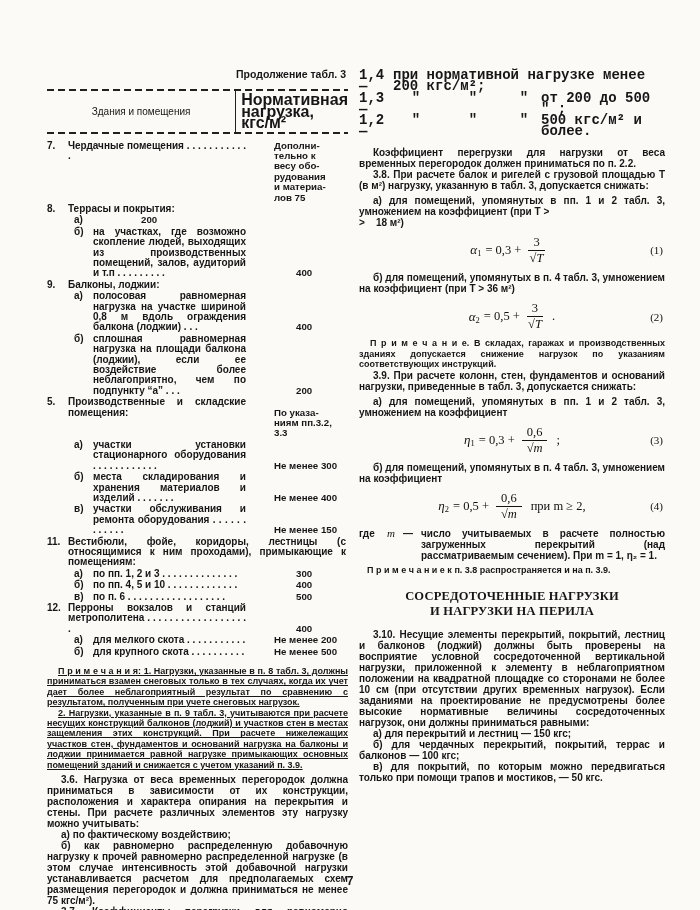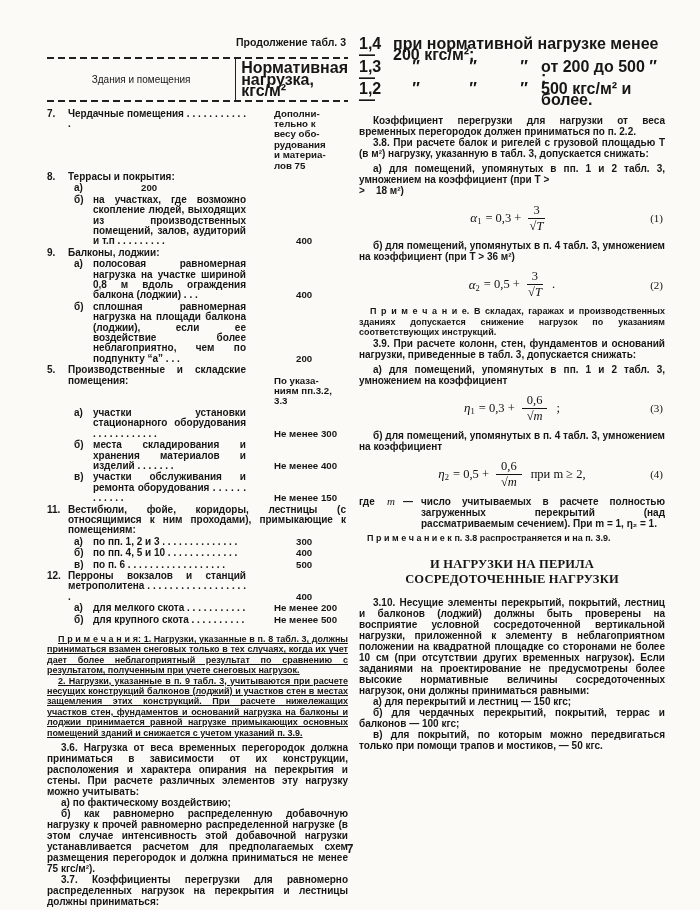--- a/index.html
+++ b/index.html
@@ -3,21 +3,21 @@
 <meta charset="utf-8">
 <style>
   html,body { margin:0; padding:0; }
   body {
     width:700px; height:910px;
     background:#fbfaf6;
     font-family:"Liberation Sans", sans-serif;
     color:#161616;
     overflow:hidden;
   }
-  .page { position:relative; width:700px; height:702px; }
+  .page { position:relative; width:700px; height:702px;margin-top:32px; }
 
   .col-left  { position:absolute; left:47px;  top:36px; width:301px; }
   .col-right { position:absolute; left:359px; top:38px; width:306px; }
 
   
   .cont-label {
     text-align:right; font-size:10.5px; font-weight:700;
     margin:0 2px 9px 0;
   }
   .dash {
@@ -54,21 +54,21 @@
   }
   .notes-block { margin-top:9px;text-decoration:underline; }
   .para {
     font-size:10px; font-weight:700; line-height:11px;
     text-align:justify; text-indent:14px; margin:0;
   }
   .para.preline { white-space:pre-line; }
   .para .pnum { font-weight:700; } .gap4 { height:4px; } .gap9 { height:9px; }
 
   
-  .coef-row { display:flex; font-size:16px; font-weight:700; line-height:11.3px; }
+  .coef-row { display:flex; font-size:14px; font-weight:700; line-height:11.3px;font-family:Liberation Mono, monospace; }
   .coef-c1 { flex:0 0 34px; }
   .coef-text { flex:1; }
   .coef-d1 { flex:0 0 46px; text-align:center; }
   .coef-d2 { flex:0 0 68px; text-align:center; }
   .coef-d3 { flex:0 0 34px; text-align:center; }
   .coef-tail { flex:1; }
 
   .formula {
     position:relative; display:flex; justify-content:center; align-items:center;
     font-family:"Liberation Serif", serif; font-size:12.5px; color:#101010;
@@ -349,22 +349,22 @@
       <span class="w-lead">где</span>
       <span class="w-var">m</span>
       <span class="w-dash">—</span>
       <span class="w-text">число учитываемых в расчете полностью загруженных перекрытий (над рассматриваемым сечением). При  m = 1,  η₂ = 1.</span>
     </div>
 
     <div class="gap4"></div>
     <p class="note" style="text-indent:8px;">П р и м е ч а н и е  к п. 3.8 распространяется и на п. 3.9.</p>
 
     <div class="sec-heading">
+      <div>СОСРЕДОТОЧЕННЫЕ НАГРУЗКИ</div>
       <div>И НАГРУЗКИ НА ПЕРИЛА</div>
-      <div>СОСРЕДОТОЧЕННЫЕ НАГРУЗКИ</div>
     </div>
 
     <p class="para"><span class="pnum">3.10.</span> <span>Несущие элементы перекрытий, покрытий, лестниц и балконов (лоджий) должны быть проверены на восприятие условной сосредоточенной вертикальной нагрузки, приложенной к элементу в неблагоприятном положении на квадратной площадке со сторонами не более 10 см (при отсутствии других временных нагрузок). Если заданиями на проектирование не предусмотрены более высокие нормативные величины сосредоточенных нагрузок, они должны приниматься равными:</span></p>
     <p class="para">а) для перекрытий и лестниц — 150 кгс;</p>
     <p class="para">б) для чердачных перекрытий, покрытий, террас и балконов — 100 кгс;</p>
     <p class="para">в) для покрытий, по которым можно передвигаться только при помощи трапов и мостиков, — 50 кгс.</p>
   </div>
 
   <div class="pagenum">7</div>
 </div>

